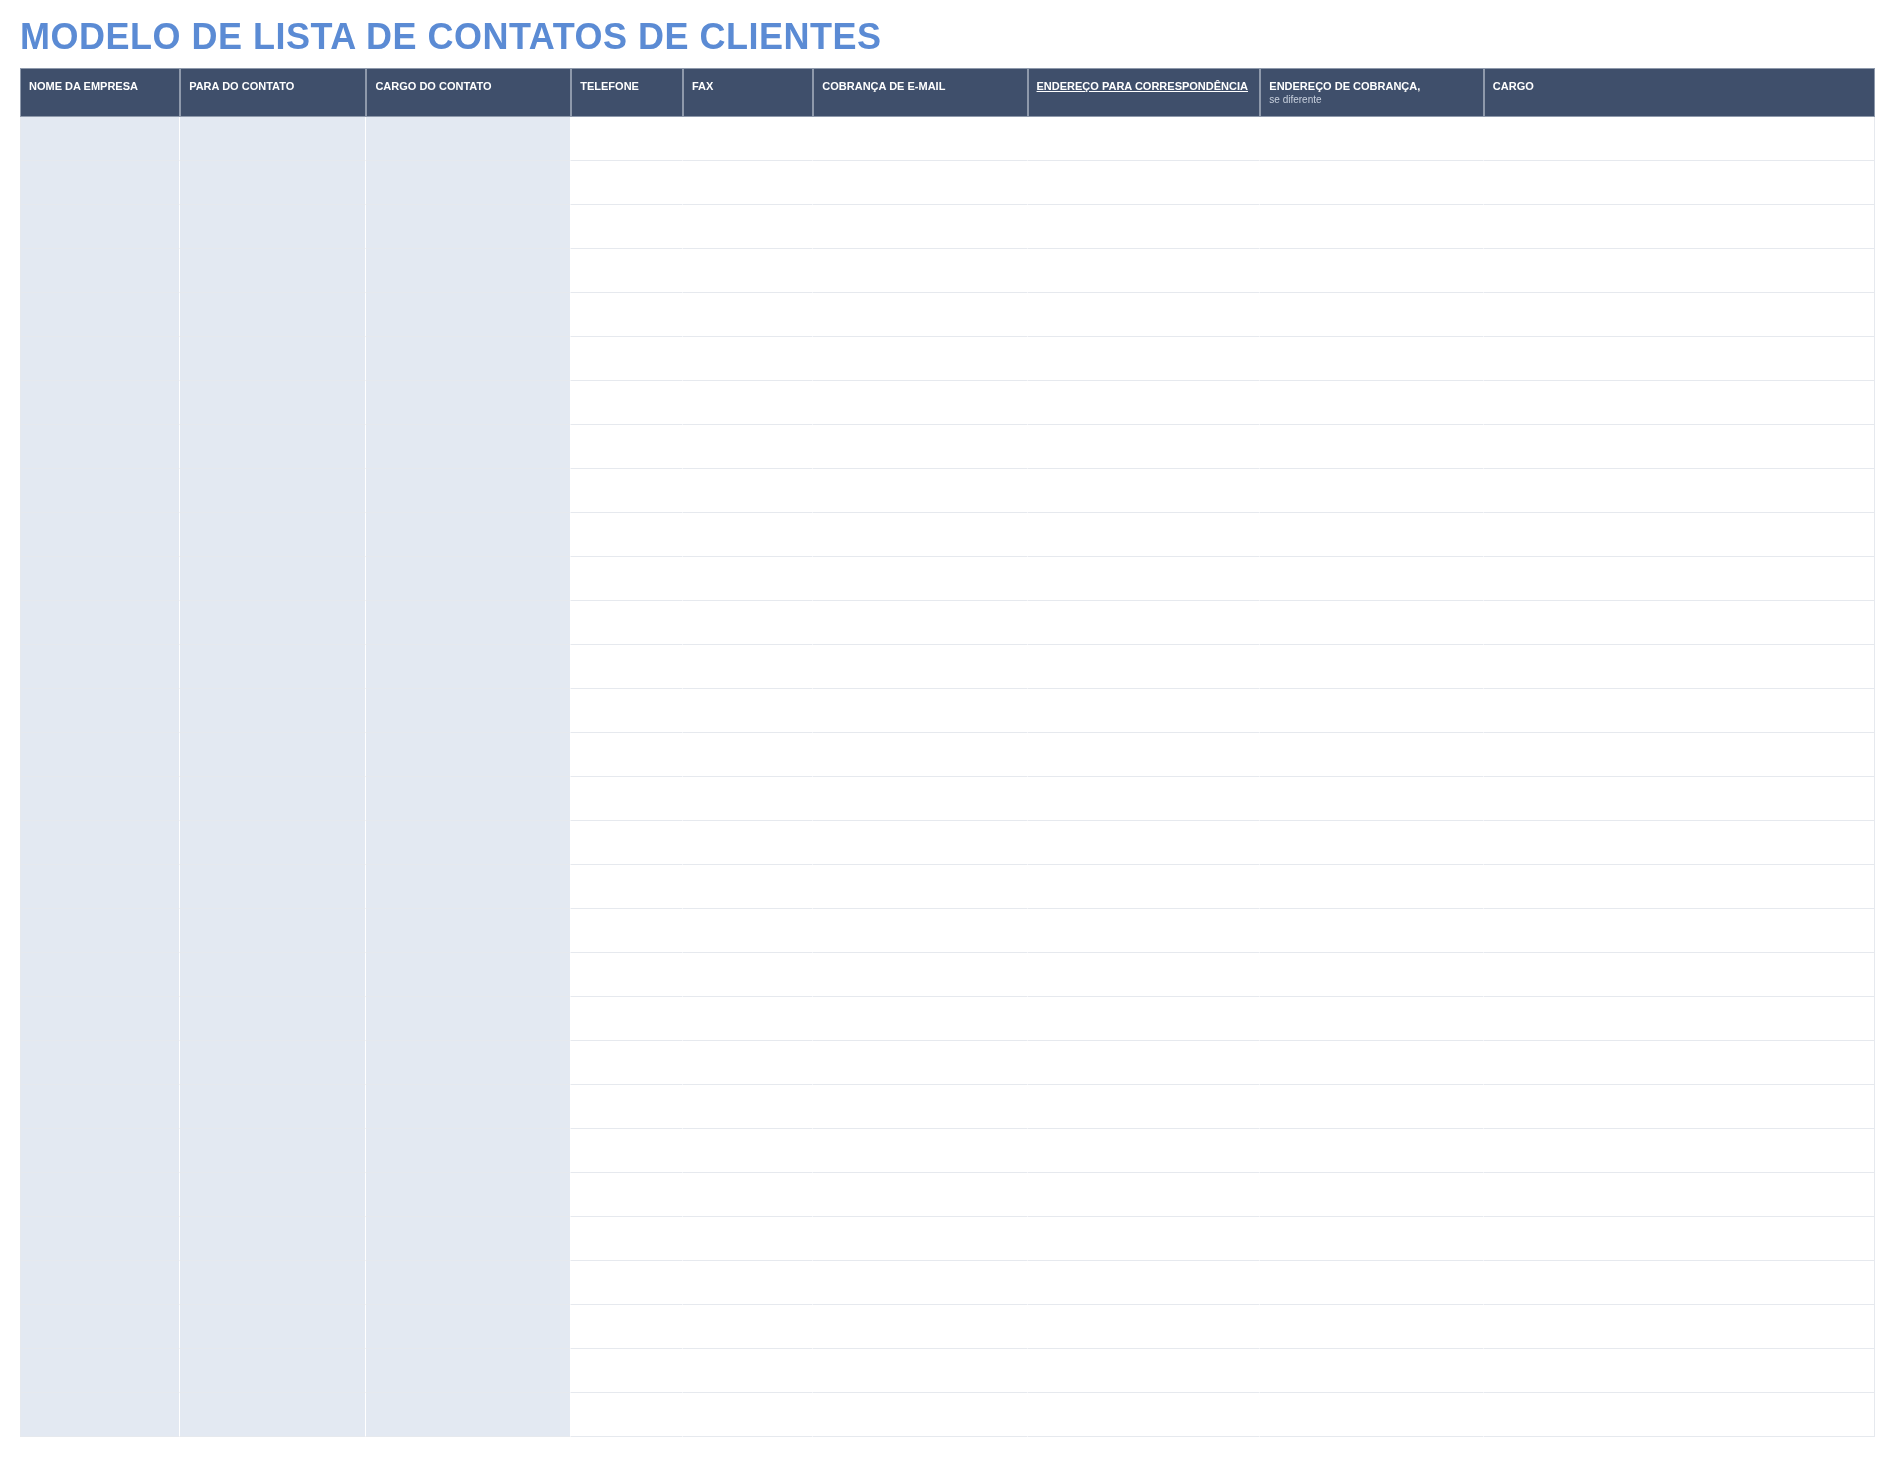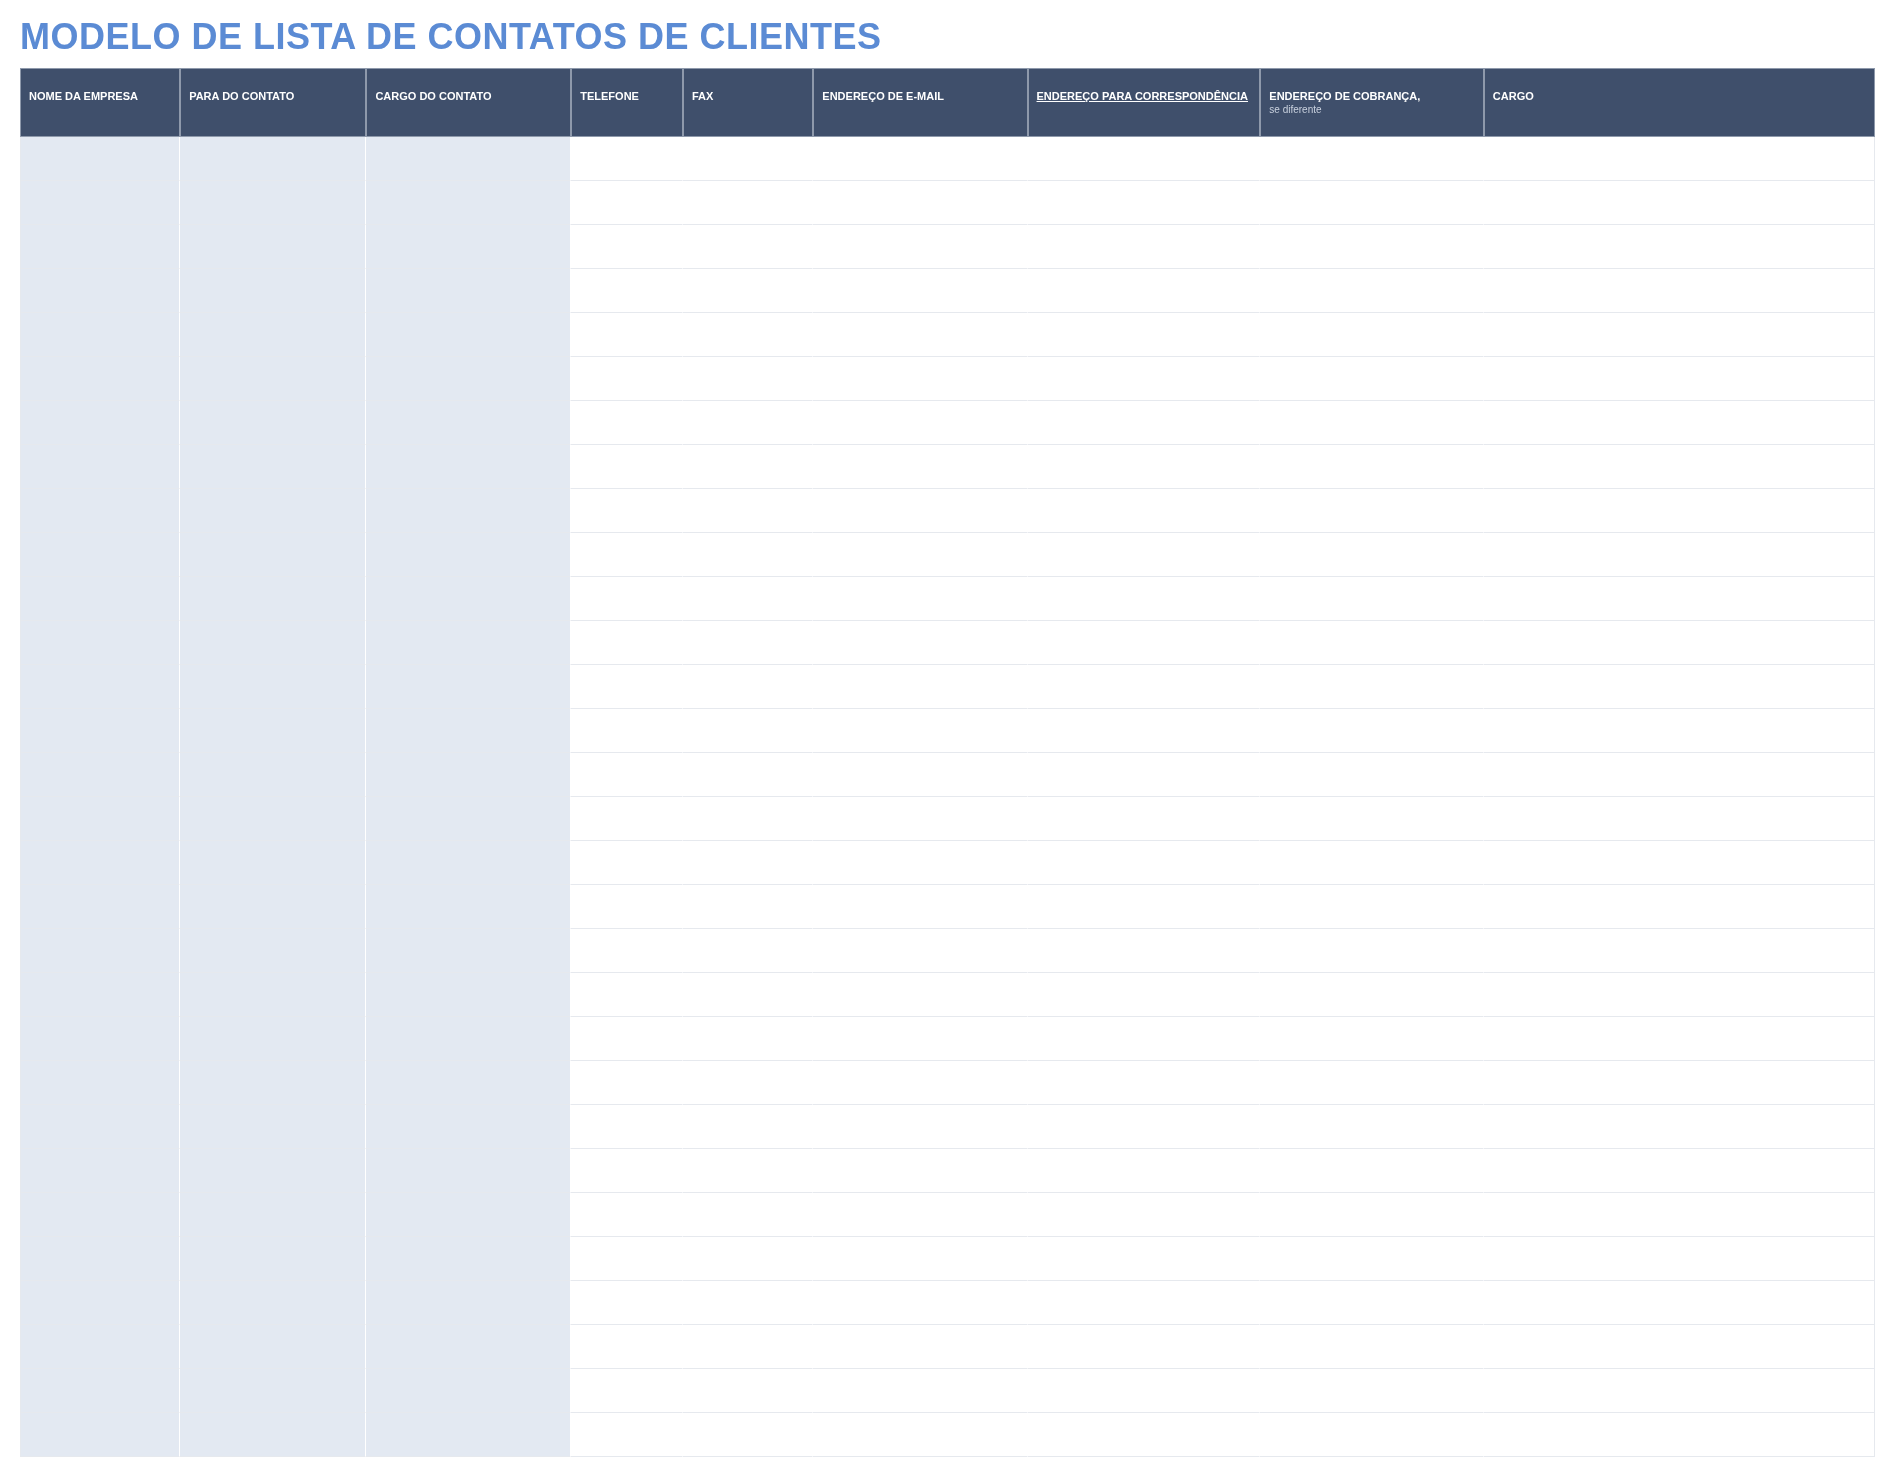--- a/index.html
+++ b/index.html
@@ -20,21 +20,21 @@
     border-collapse: separate;
     border-spacing: 0;
     table-layout: fixed;
   }
   .contacts-table thead th {
     background: #3f4f6b;
     color: #ffffff;
     font-size: 11px;
     font-weight: 700;
     text-align: left;
-    padding: 20px 8px;
+    padding: 10px 8px;
     border: 1px solid #8e99ab;
     vertical-align: top;
     line-height: 1.3;
   }
   .contacts-table thead th .sub {
     display: block;
     font-weight: 400;
     color: #c9d1de;
     font-size: 10px;
   }
@@ -76,21 +76,21 @@
 <h1 class="page-title">MODELO DE LISTA DE CONTATOS DE CLIENTES</h1>
 
 <table class="contacts-table">
   <thead>
     <tr id="header-row">
         <th class="col-company"><span>NOME DA EMPRESA</span></th>
         <th class="col-contact"><span>PARA DO CONTATO</span></th>
         <th class="col-title"><span>CARGO DO CONTATO</span></th>
         <th class="col-phone"><span>TELEFONE</span></th>
         <th class="col-fax"><span>FAX</span></th>
-        <th class="col-email"><span>ENDEREÇO DE E-MAIL</span></th>
+        <th class="col-email"><span>COBRANÇA DE E-MAIL</span></th>
         <th class="col-mailaddr"><span>ENDEREÇO PARA CORRESPONDÊNCIA</span></th>
         <th class="col-billaddr"><span>ENDEREÇO DE COBRANÇA,</span><span class="sub">se diferente</span></th>
         <th class="col-notes"><span>CARGO</span></th>
       </tr>
   </thead>
   <tbody id="table-body">
       <tr>
         <td class="shaded col-company"></td>
         <td class="shaded col-contact"></td>
         <td class="shaded col-title"></td>

